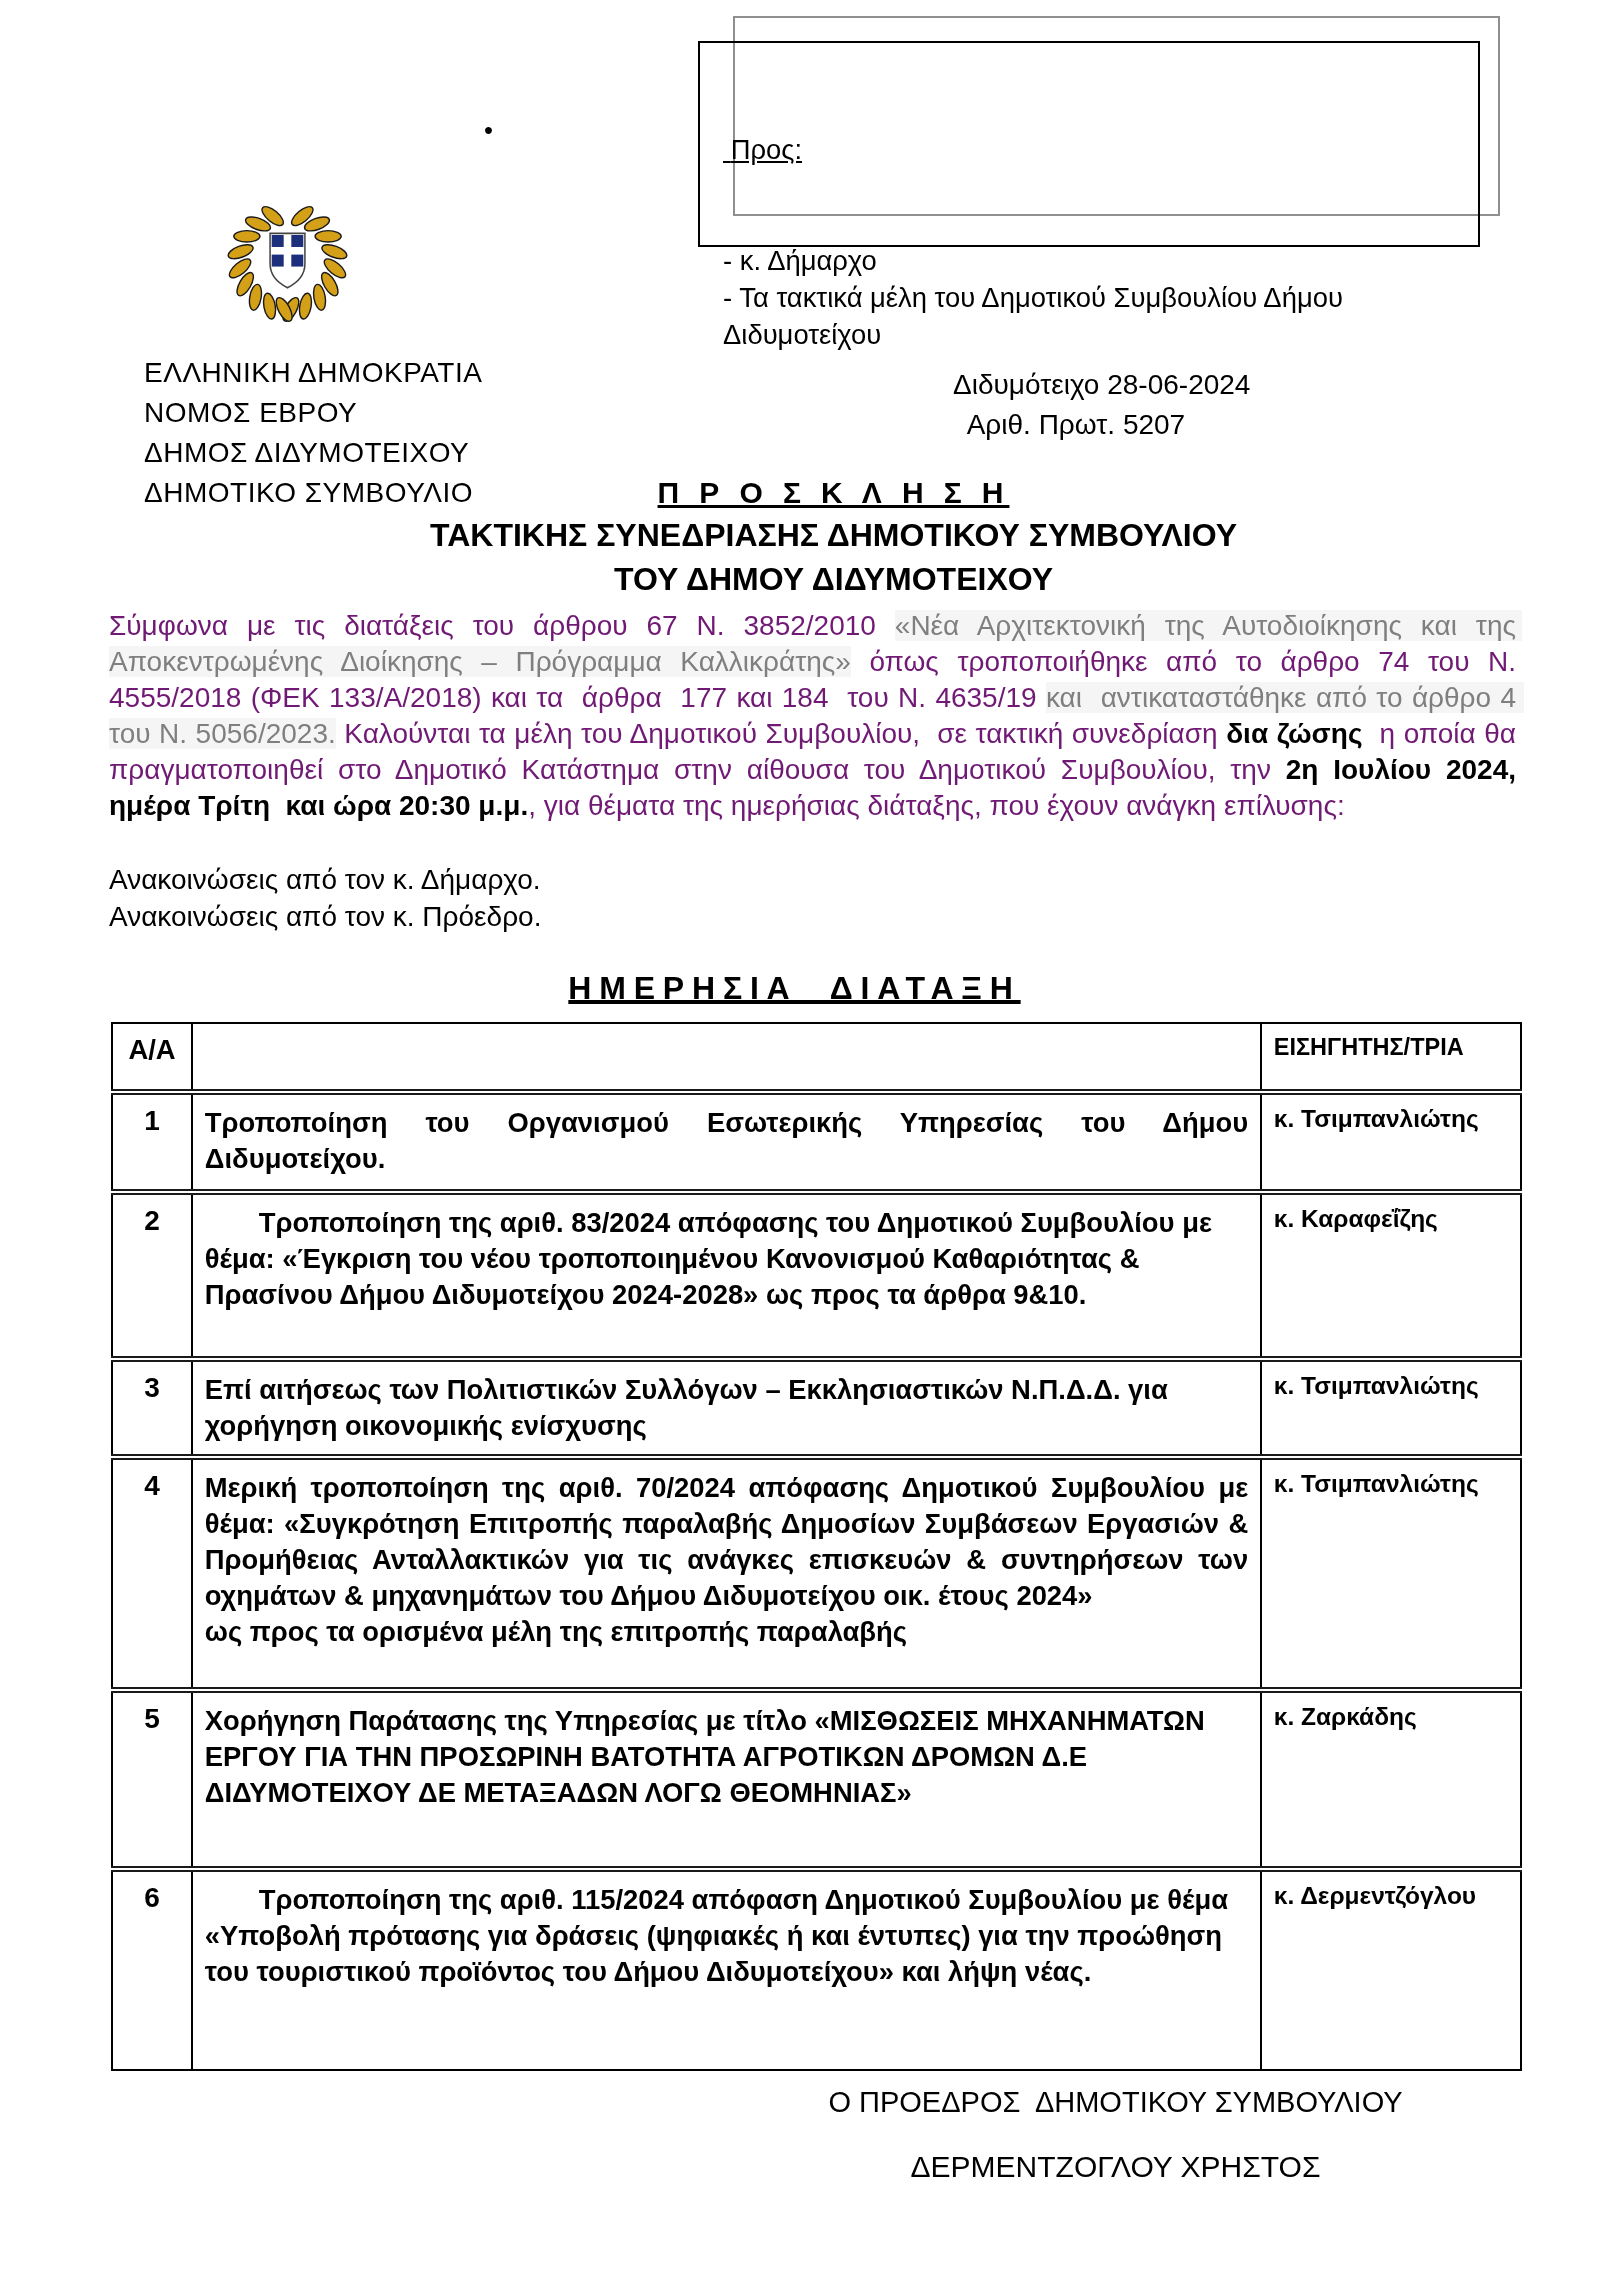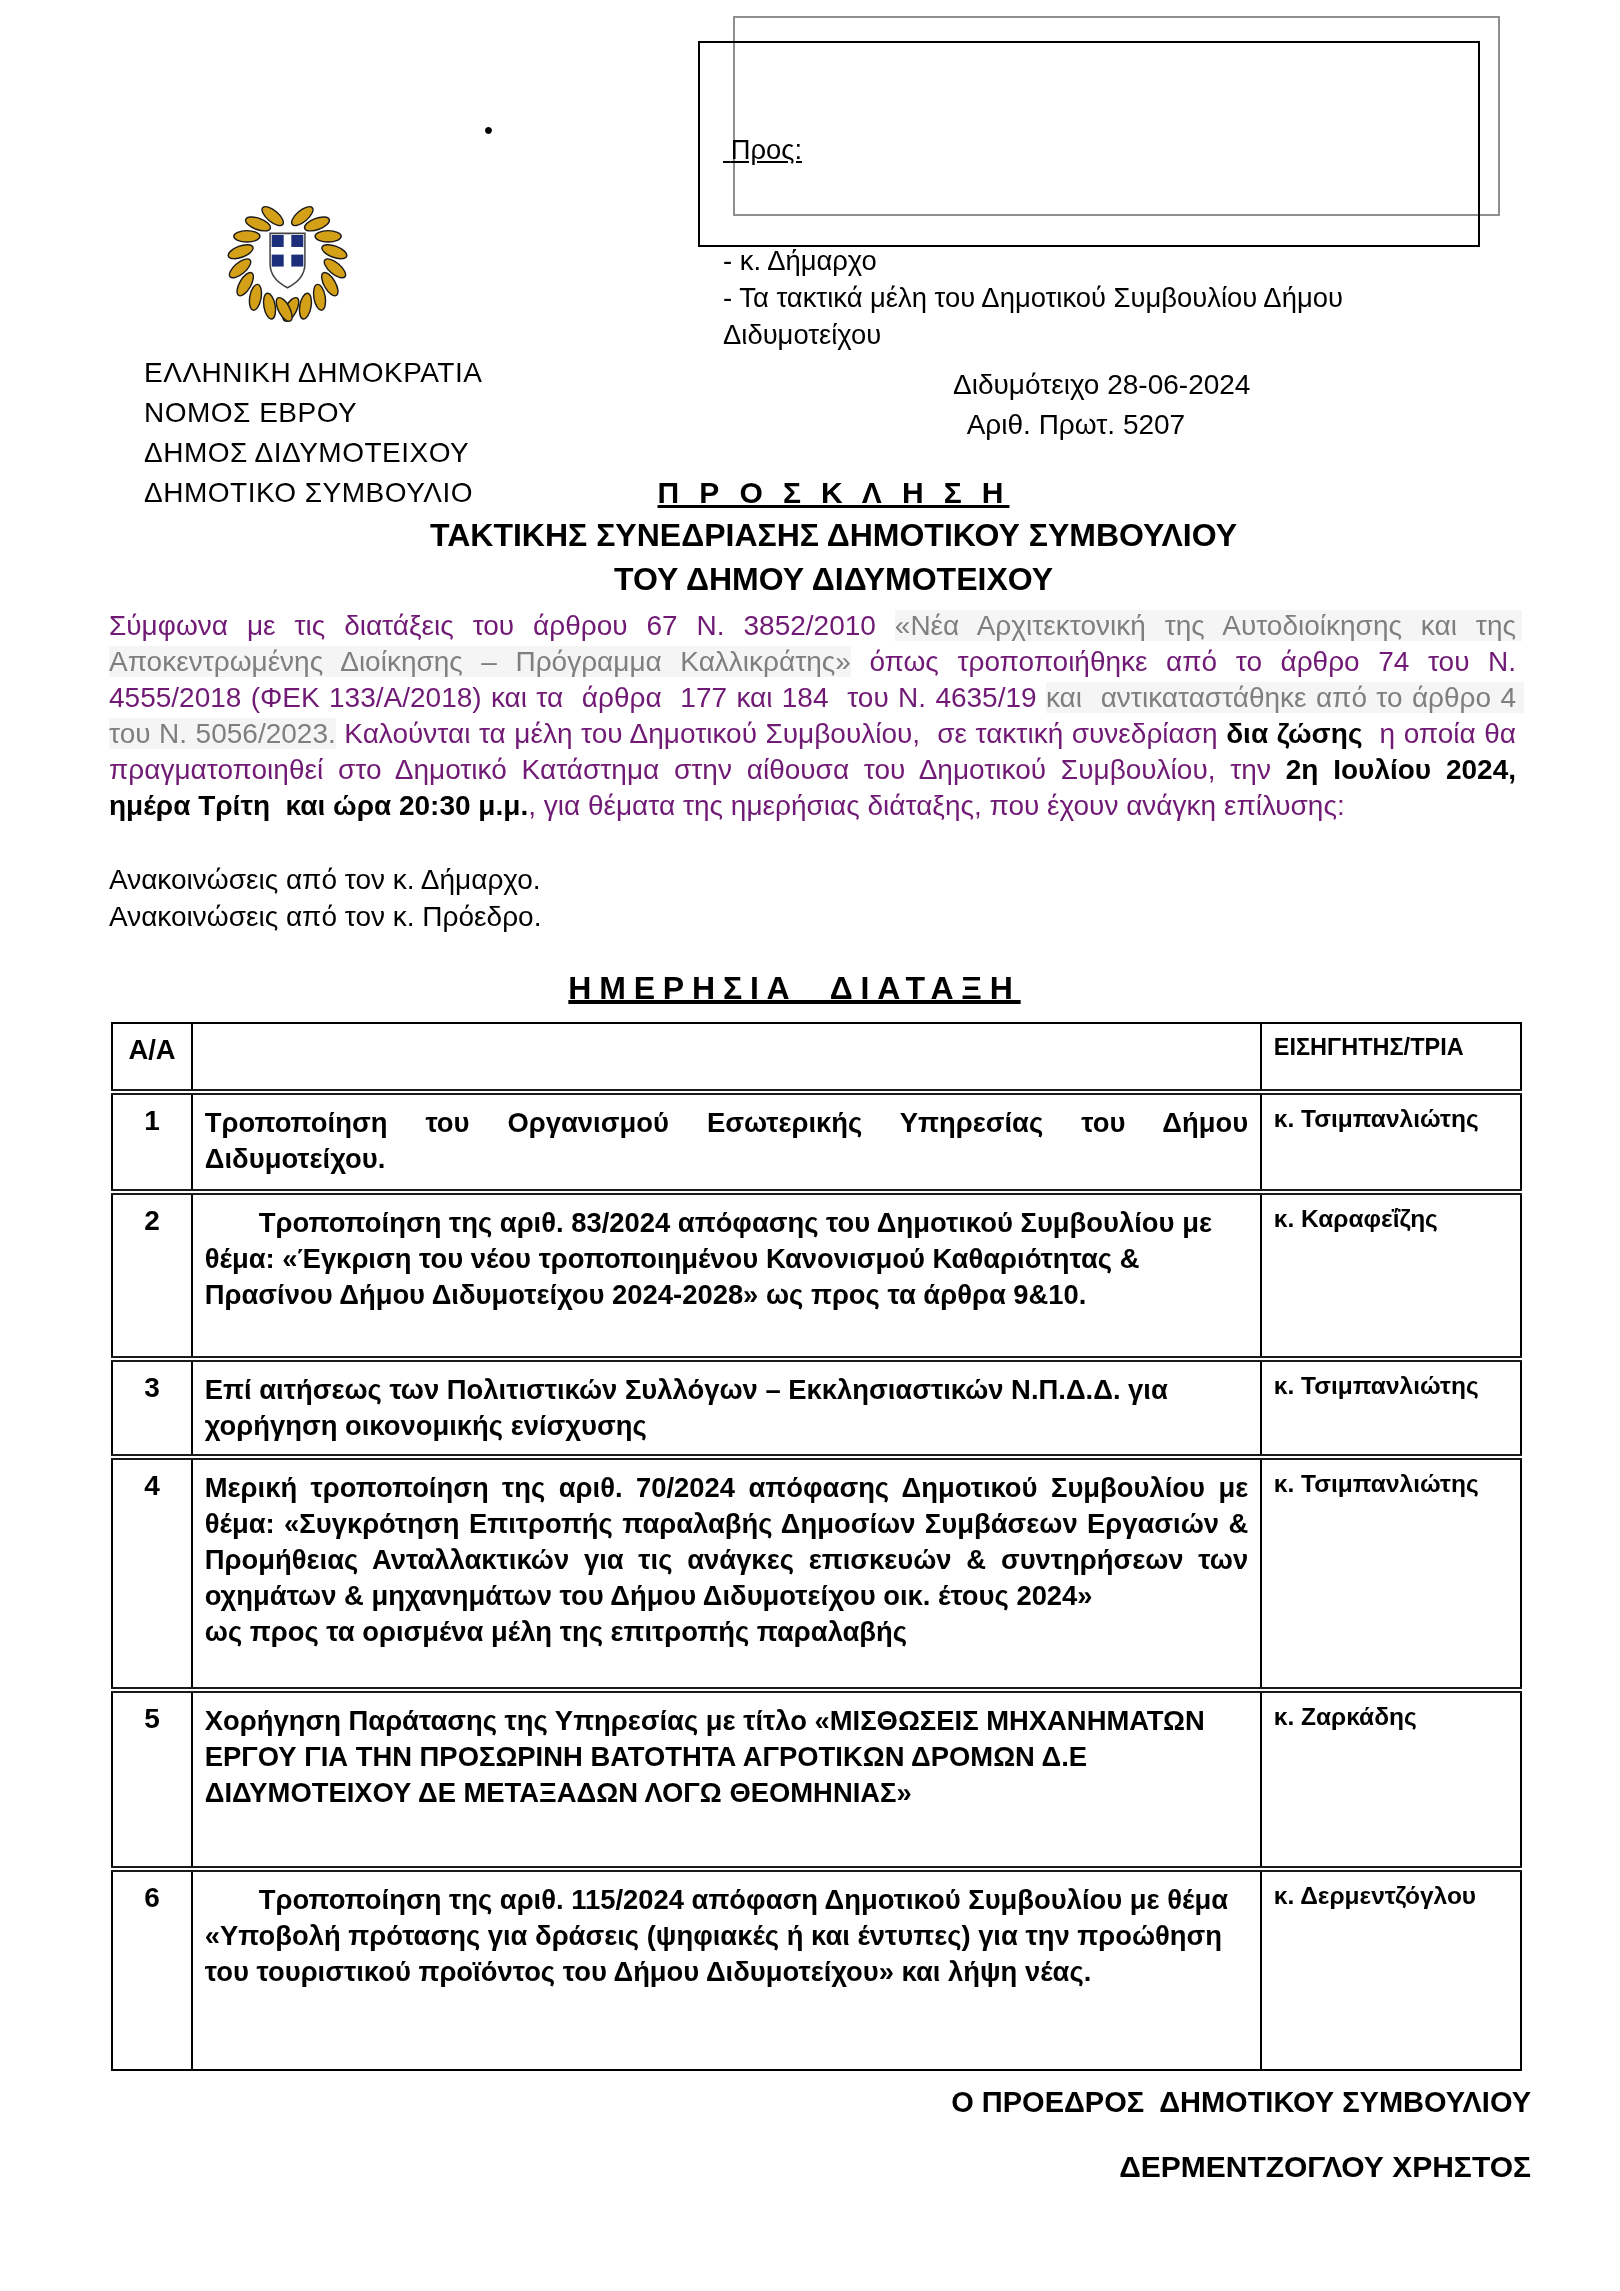--- a/index.html
+++ b/index.html
@@ -51,21 +51,21 @@
   .head-row td{font-weight:bold;font-size:27.4px;}
   .head-row .col-rapporteur{font-size:23.5px;}
   .head-row td{height:69px;}
   tbody tr:nth-child(1) td{height:100px;}
   tbody tr:nth-child(2) td{height:167px;}
   tbody tr:nth-child(3) td{height:98px;}
   tbody tr:nth-child(4) td{height:233px;}
   tbody tr:nth-child(5) td{height:179px;}
   tbody tr:nth-child(6) td{height:201px;}
   
-  .footer-block{position:absolute;left:700px;top:2086px;width:831px;text-align:right;font-weight:bold;}
+  .footer-block{position:absolute;left:700px;top:2086px;width:831px;text-align:center;font-weight:normal;}
   .footer-line1{font-size:29px;white-space:pre-wrap;}
   .footer-line2{font-size:30px;margin-top:31px;}
 </style>
 </head>
 <body>
 
 <div class="page">
 
   <span class="stray-bullet">•</span>
 

